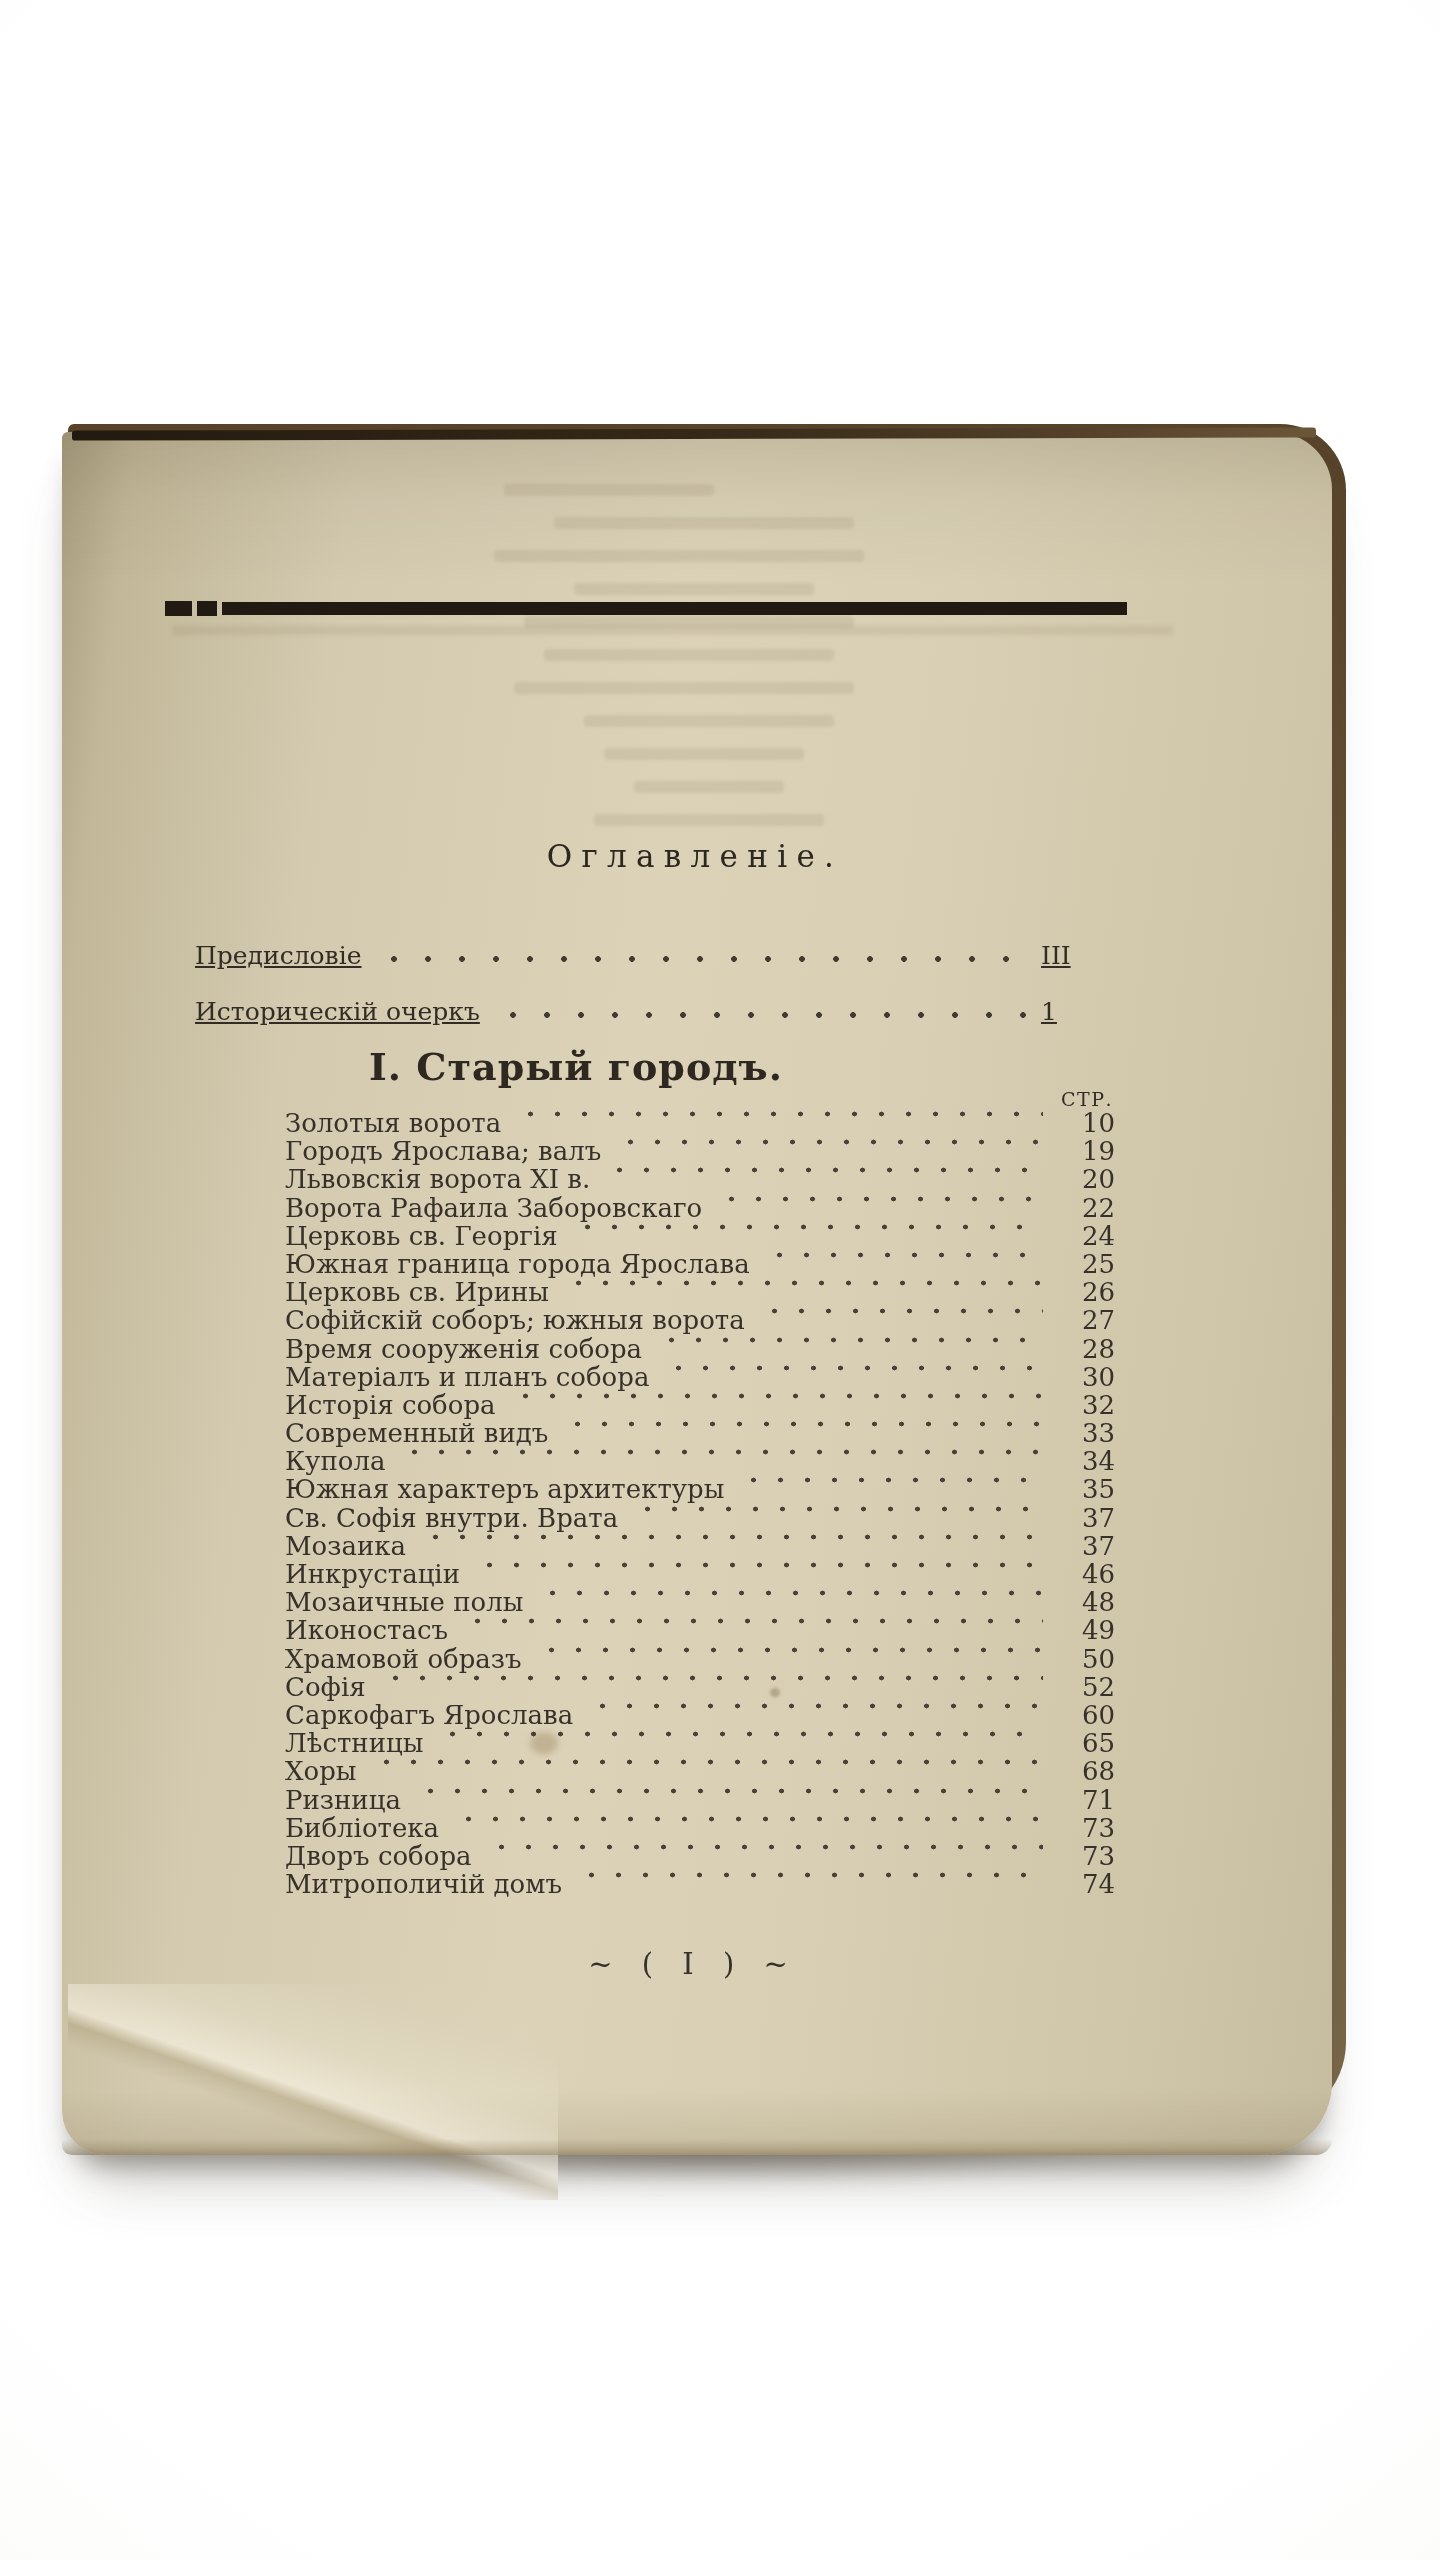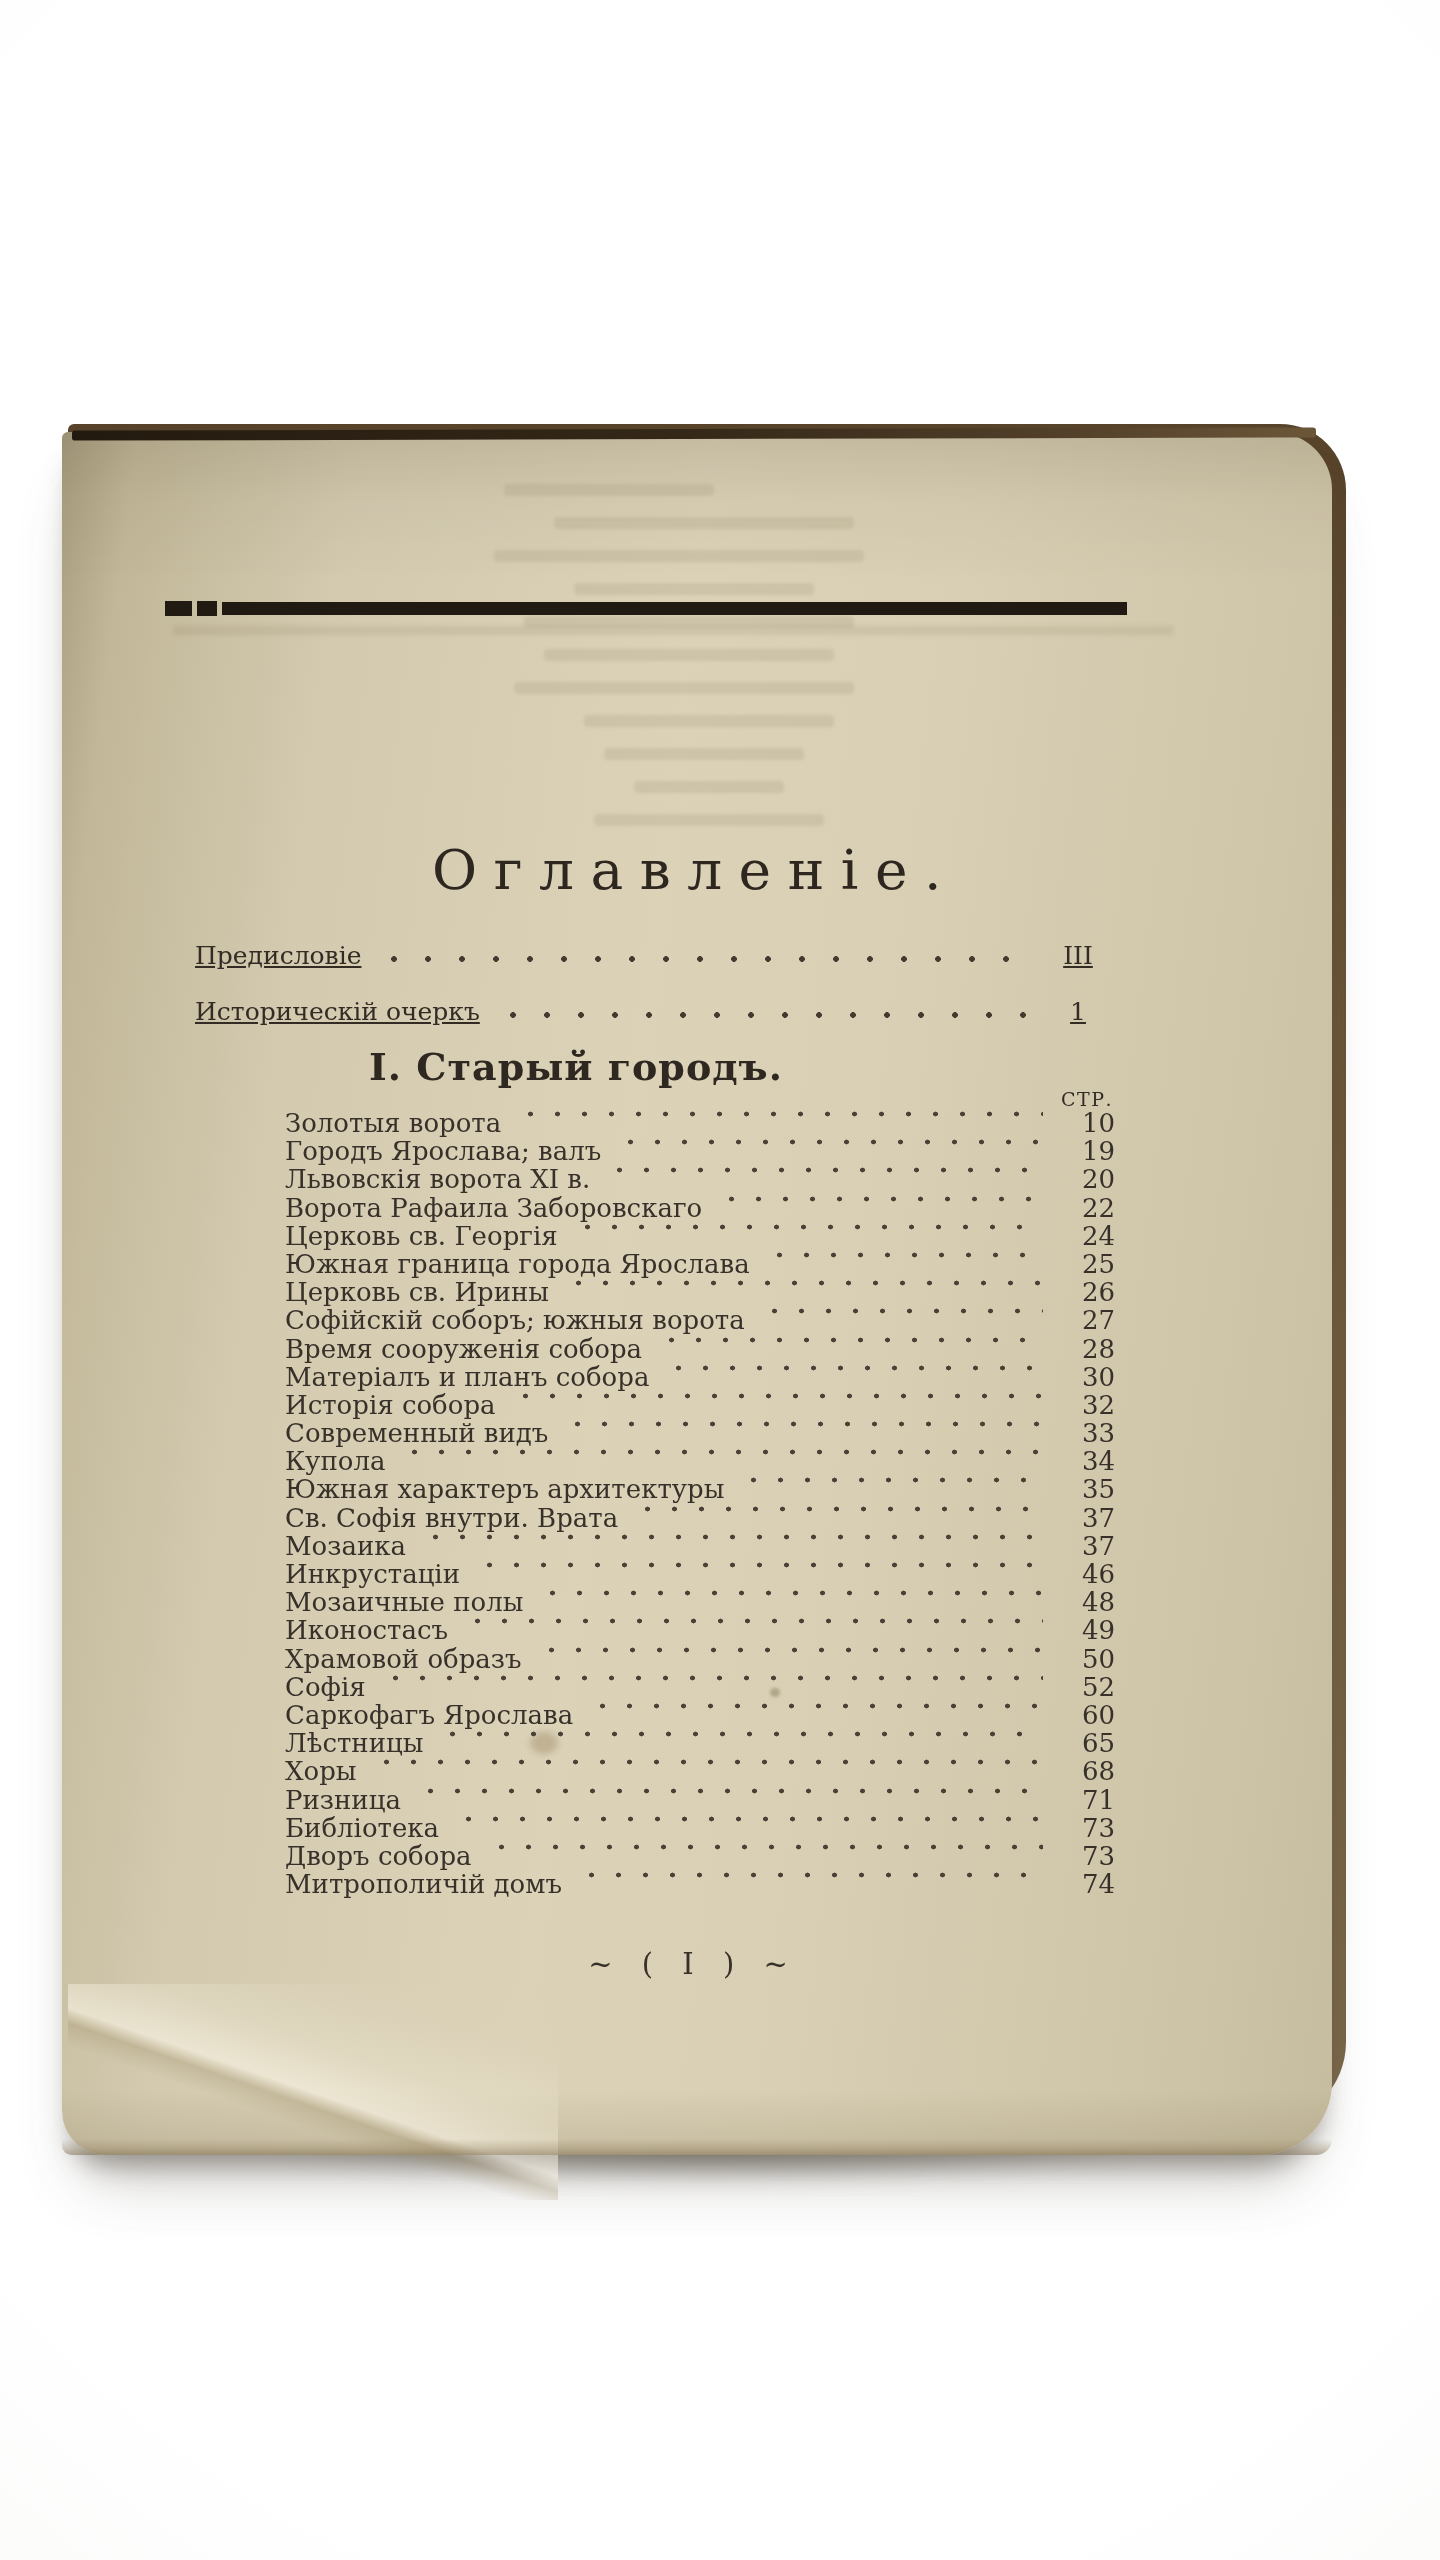--- a/index.html
+++ b/index.html
@@ -52,29 +52,29 @@
 
   .headrule{position:absolute;top:0;left:-30px;width:962px;height:13px;display:flex;gap:5px;}
   .headrule .seg{background:#201a12;}
   .seg-a{width:27px;height:15px;margin-top:-1px;}
   .seg-b{width:20px;height:15px;margin-top:-1px;}
   .seg-c{flex:1;height:13px;}
   .rule-echo{position:absolute;top:24px;left:-22px;width:1000px;height:9px;
     background:rgba(120,106,78,0.13);filter:blur(2px);}
 
   .title{position:absolute;top:236px;left:40px;width:100%;text-align:center;
-    font-size:55px;letter-spacing:0.30em;color:#2d2720;}
+    font-size:31px;letter-spacing:0.30em;color:#2d2720;}
 
   .front{position:absolute;top:318px;width:100%;}
   .front-row{display:flex;align-items:flex-end;height:56px;font-size:25px;color:#332c24;text-decoration:underline;}
   .front-label{white-space:nowrap;line-height:40px;}
   .front-row .leader{flex:1;height:12px;margin:0 10px 11px 16px;
     background-image:radial-gradient(circle, rgba(50,43,34,0.9) 2.6px, rgba(50,43,34,0) 3.1px);
     background-size:34px 12px;background-repeat:repeat-x;background-position:0 50%;}
-  .front-page{width:74px;text-align:center;line-height:40px;}
+  .front-page{width:74px;text-align:left;line-height:40px;}
 
   .section{position:absolute;top:442px;left:174px;font-size:38px;font-weight:bold;
     letter-spacing:1px;color:#2e2821;}
 
   .colhead{position:absolute;top:486px;right:2px;font-size:19px;letter-spacing:1.5px;color:#332c24;}
 
   .rows{position:absolute;top:507px;width:100%;}
   .toc-row{display:flex;height:28.2px;font-size:26px;
     padding-left:90px;color:#38312a;}
   .toc-label{white-space:nowrap;line-height:28px;}

